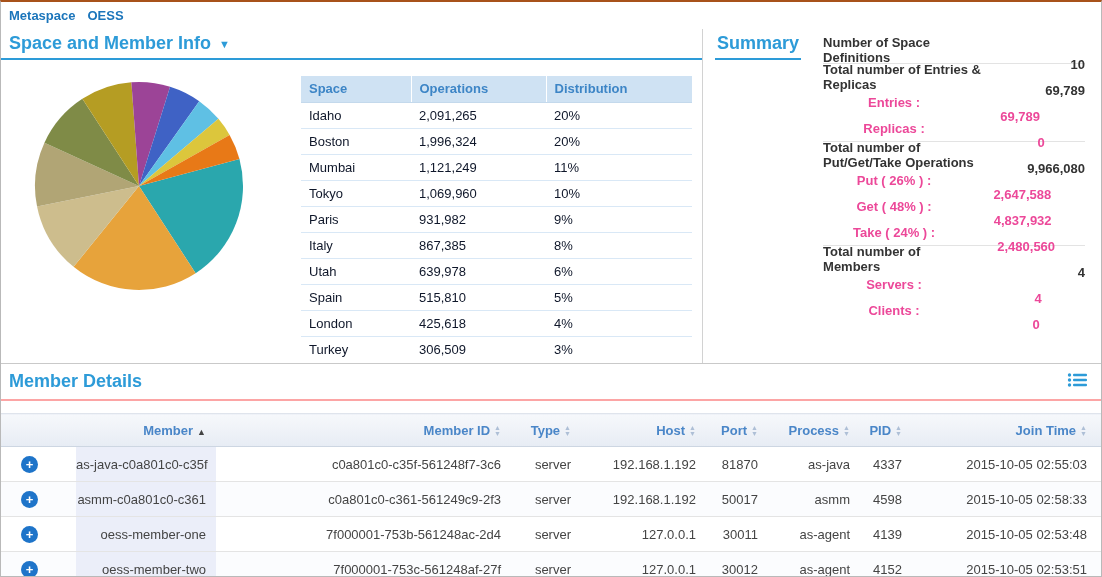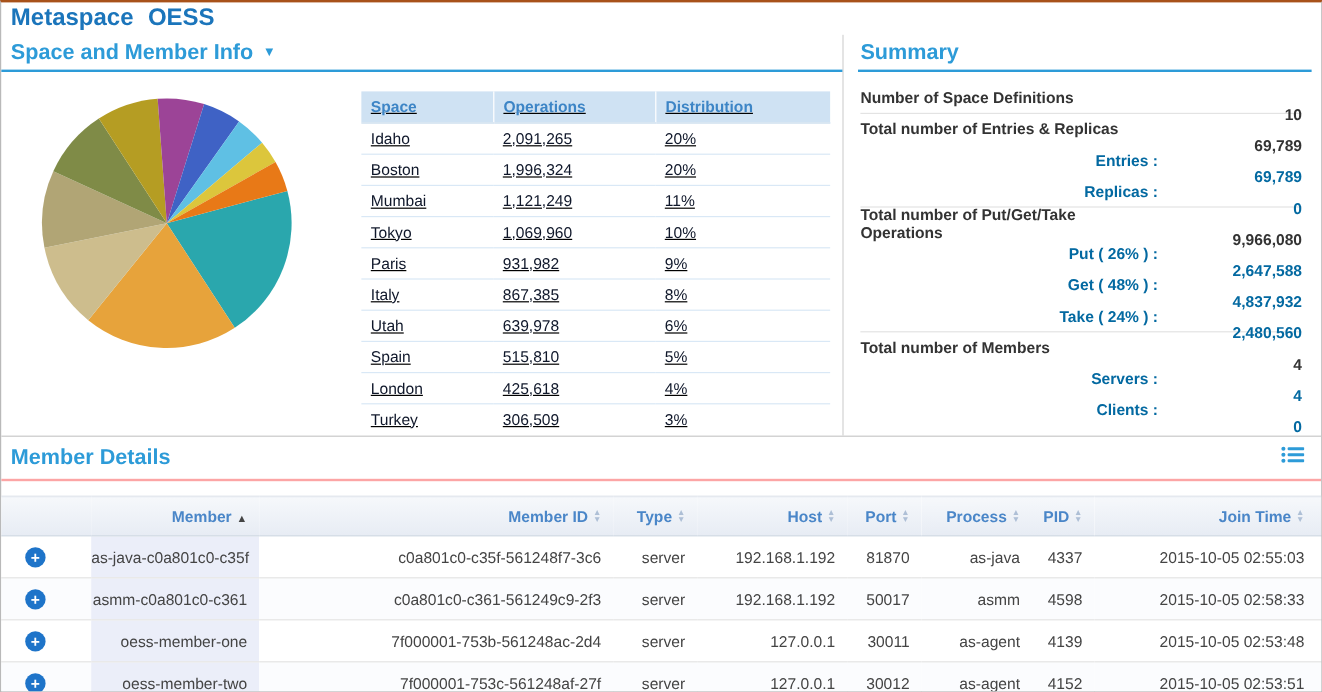--- a/index.html
+++ b/index.html
@@ -1,46 +1,46 @@
 <!DOCTYPE html>
 <html><head>
 <meta charset="utf-8">
 <style>
   * { box-sizing: border-box; }
   body { margin:0; font-family:"Liberation Sans", sans-serif; background:#fff; }
   .page { width:1102px; height:577px; border-top:2px solid #a8521a; border-left:1px solid #b9b9b9;
           border-right:1px solid #b9b9b9; border-bottom:1px solid #b9b9b9; overflow:hidden; background:#fff; }
 
   .app-header { height:27px; display:flex; align-items:center; padding-left:8px; }
-  .app-title { font-size:20px; font-weight:bold; color:#1b75bb; }
+  .app-title { font-size:13px; font-weight:bold; color:#1b75bb; }
   .app-title .name { margin-left:12px; }
 
   .top { display:flex; height:335px; border-bottom:1px solid #c9c9c9; }
   .left-panel { width:702px; border-right:1px solid #d2d2d2; display:flex; flex-direction:column; }
   .section-header { height:31px; flex:0 0 31px; display:flex; align-items:center; padding:0 8px;
                     border-bottom:2px solid #2d9bd8; }
   .section-title { font-size:18px; font-weight:bold; color:#2d9bd8; }
   .caret { color:#2d9bd8; font-size:11px; margin-left:8px; cursor:pointer; }
 
   .left-content { display:flex; flex:1; overflow:hidden; }
   .pie-wrap { width:246px; padding:18px 0 0 30px; flex:0 0 246px; }
 
-  .space-table-wrap { margin-left:54px; margin-top:16px; width:391px; height:282px; overflow:hidden;text-decoration:underline; }
+  .space-table-wrap { margin-left:54px; margin-top:16px; width:391px; height:282px; overflow:hidden; }
   table.space { border-collapse:collapse; width:100%; font-size:13px; table-layout:fixed; }
   .space th { background:#cfe2f3; color:#3d85c6; font-weight:bold; text-align:left; height:26px;
               padding:0 8px; border-right:1px solid #fff; border-bottom:1px solid #c4d9ec; }
   .space td { height:26px; padding:0 8px; color:#0f172a; border-bottom:1px solid #d9e8f6; background:#fff; }
 
-  .right-panel { flex:1; display:flex; flex-direction:column; overflow:hidden; }
+  .right-panel { flex:1; display:flex; flex-direction:row; overflow:hidden; }
   .right-panel .section-header { margin:0 8px 0 12px; padding:0 2px; }
   .summary-rows { padding:8px 16px 0 14px; }
   .sum-row { display:flex; align-items:center; height:26px; font-size:13px; font-weight:bold; }
   .sum-row.major { color:#333; justify-content:space-between; }
   .sum-row.major:not(:first-child) { border-top:1px solid #e3e3e3; }
-  .sum-row.sub { color:#0369a1; justify-content:flex-end; }
+  .sum-row.sub { color:#ec4899; justify-content:center; }
   .sum-row .sum-value { width:120px; text-align:right;margin-top:28px; }
 
   .member-header { height:37px; display:flex; align-items:center; justify-content:space-between;
                    padding:0 14px 0 8px; border-bottom:2px solid #fca5a5; }
   .member-table-wrap { margin-top:12px; }
   table.member { width:100%; border-collapse:collapse; table-layout:fixed; font-size:13px; }
   .member thead th { height:33px; background:linear-gradient(#f6f8fb,#e7ecf4); color:#4a86c8; font-weight:bold;
                      text-align:right; padding:0 10px 0 0; border-top:1px solid #dfe4ec; border-bottom:1px solid #cdd6e2;
                      cursor:pointer; white-space:nowrap; overflow:hidden; }
   .member td { height:35px; text-align:right; padding:0 10px 0 0; color:#444; border-bottom:1px solid #e4e4e4;

